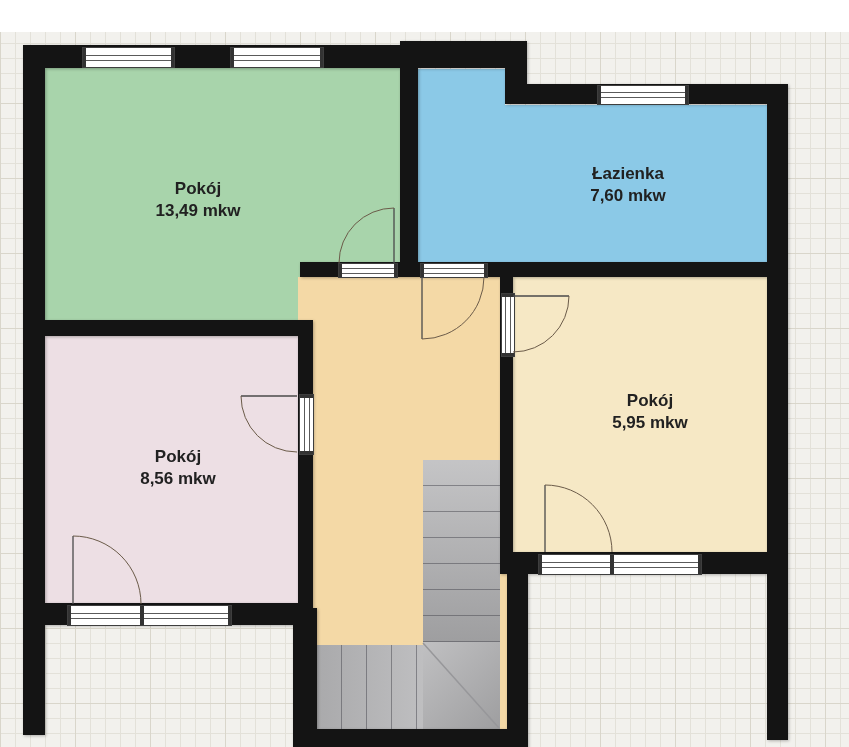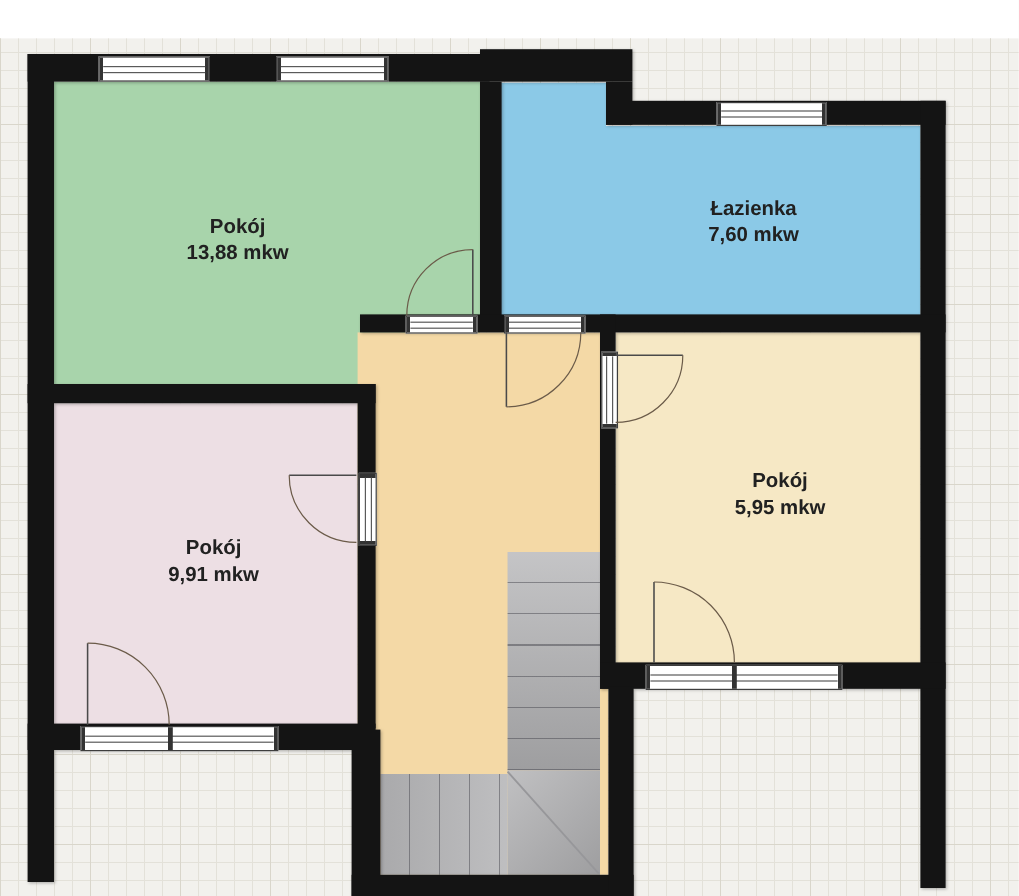--- a/index.html
+++ b/index.html
@@ -109,28 +109,28 @@
       <path d="M241 364 A56 56 0 0 0 297 420"></path>
       <path d="M569 264 A56 56 0 0 1 513 320"></path>
       <path d="M73 504 A68 68 0 0 1 141 572"></path>
       <path d="M545 453 A67 67 0 0 1 612 520"></path>
     </g>
     <path d="M423 611 L499 696" stroke="#97979a" stroke-width="1.5" fill="none"></path>
   </svg>
 
   <div class="label" style="left:198px;top:168px;">
     <div>Pokój</div>
-    <div>13,88 mkw</div>
+    <div>13,49 mkw</div>
   </div>
   <div class="label" style="left:628px;top:153px;text-align:center;">
     <div>Łazienka</div>
     <div>7,60 mkw</div>
   </div>
   <div class="label" style="left:178px;top:436px;">
     <div>Pokój</div>
-    <div>9,91 mkw</div>
+    <div>8,56 mkw</div>
   </div>
   <div class="label" style="left:650px;top:380px;">
     <div>Pokój</div>
     <div>5,95 mkw</div>
   </div>
 
 </div>
 
 </body></html>

